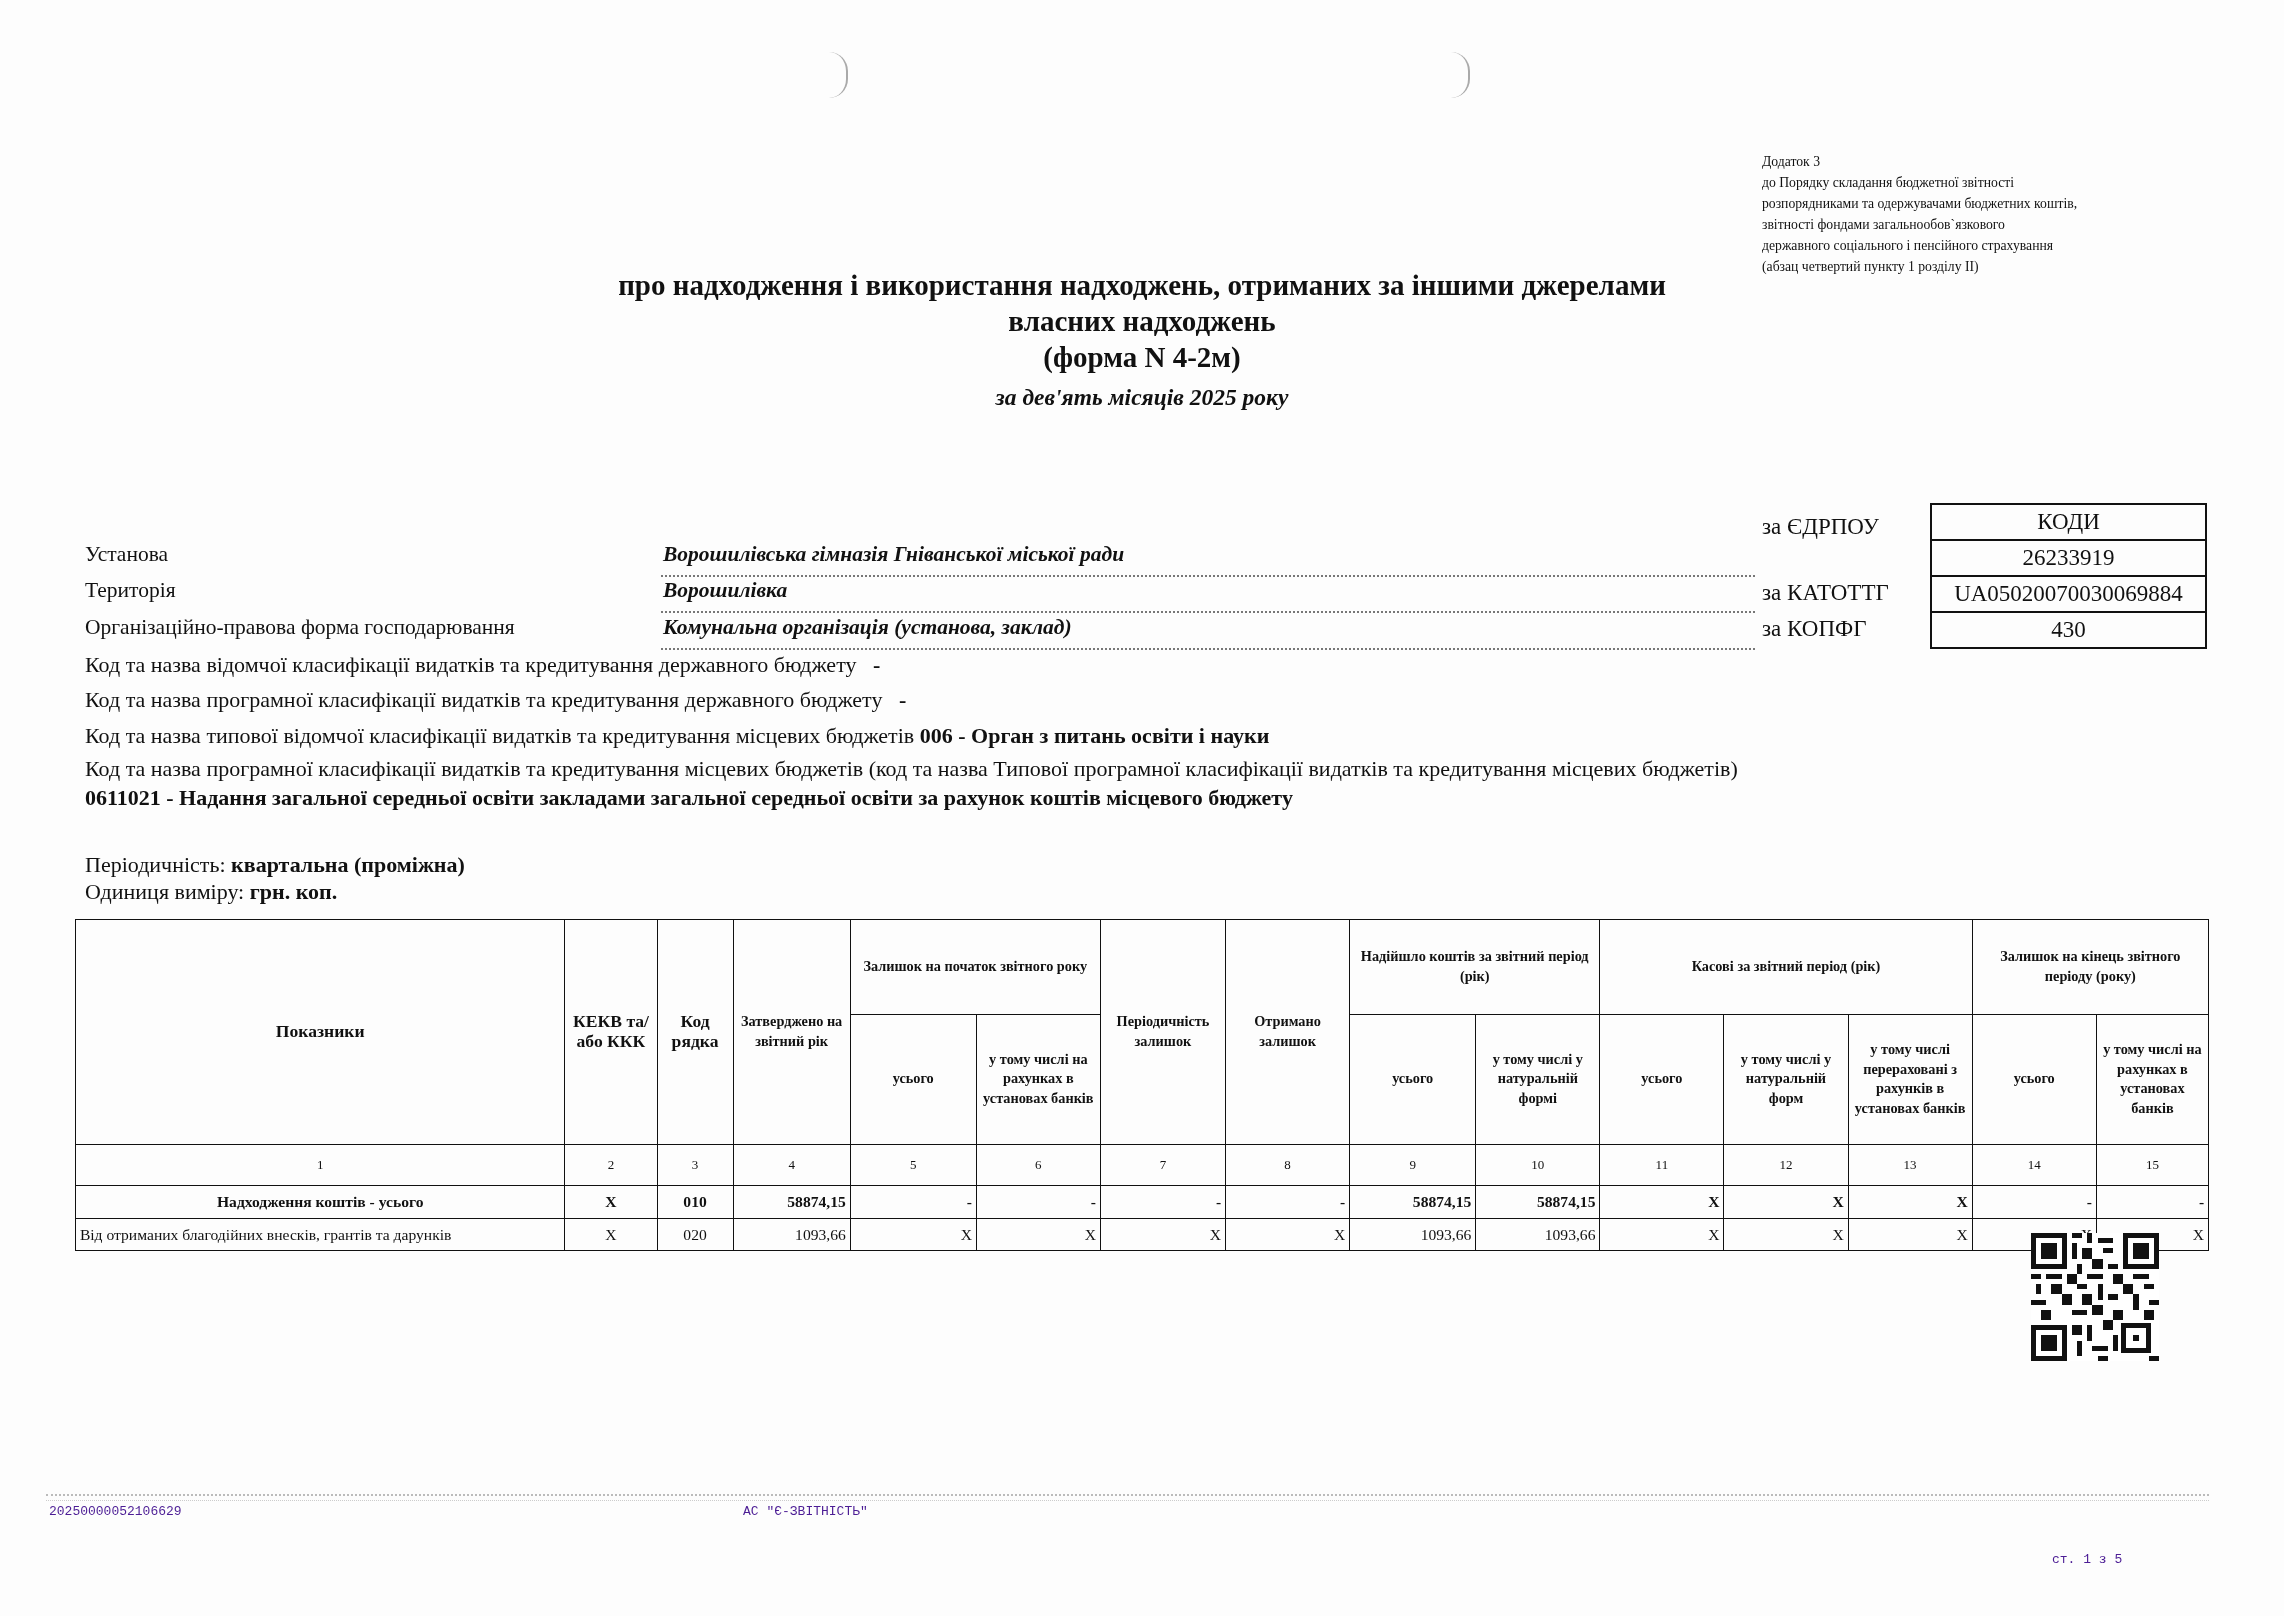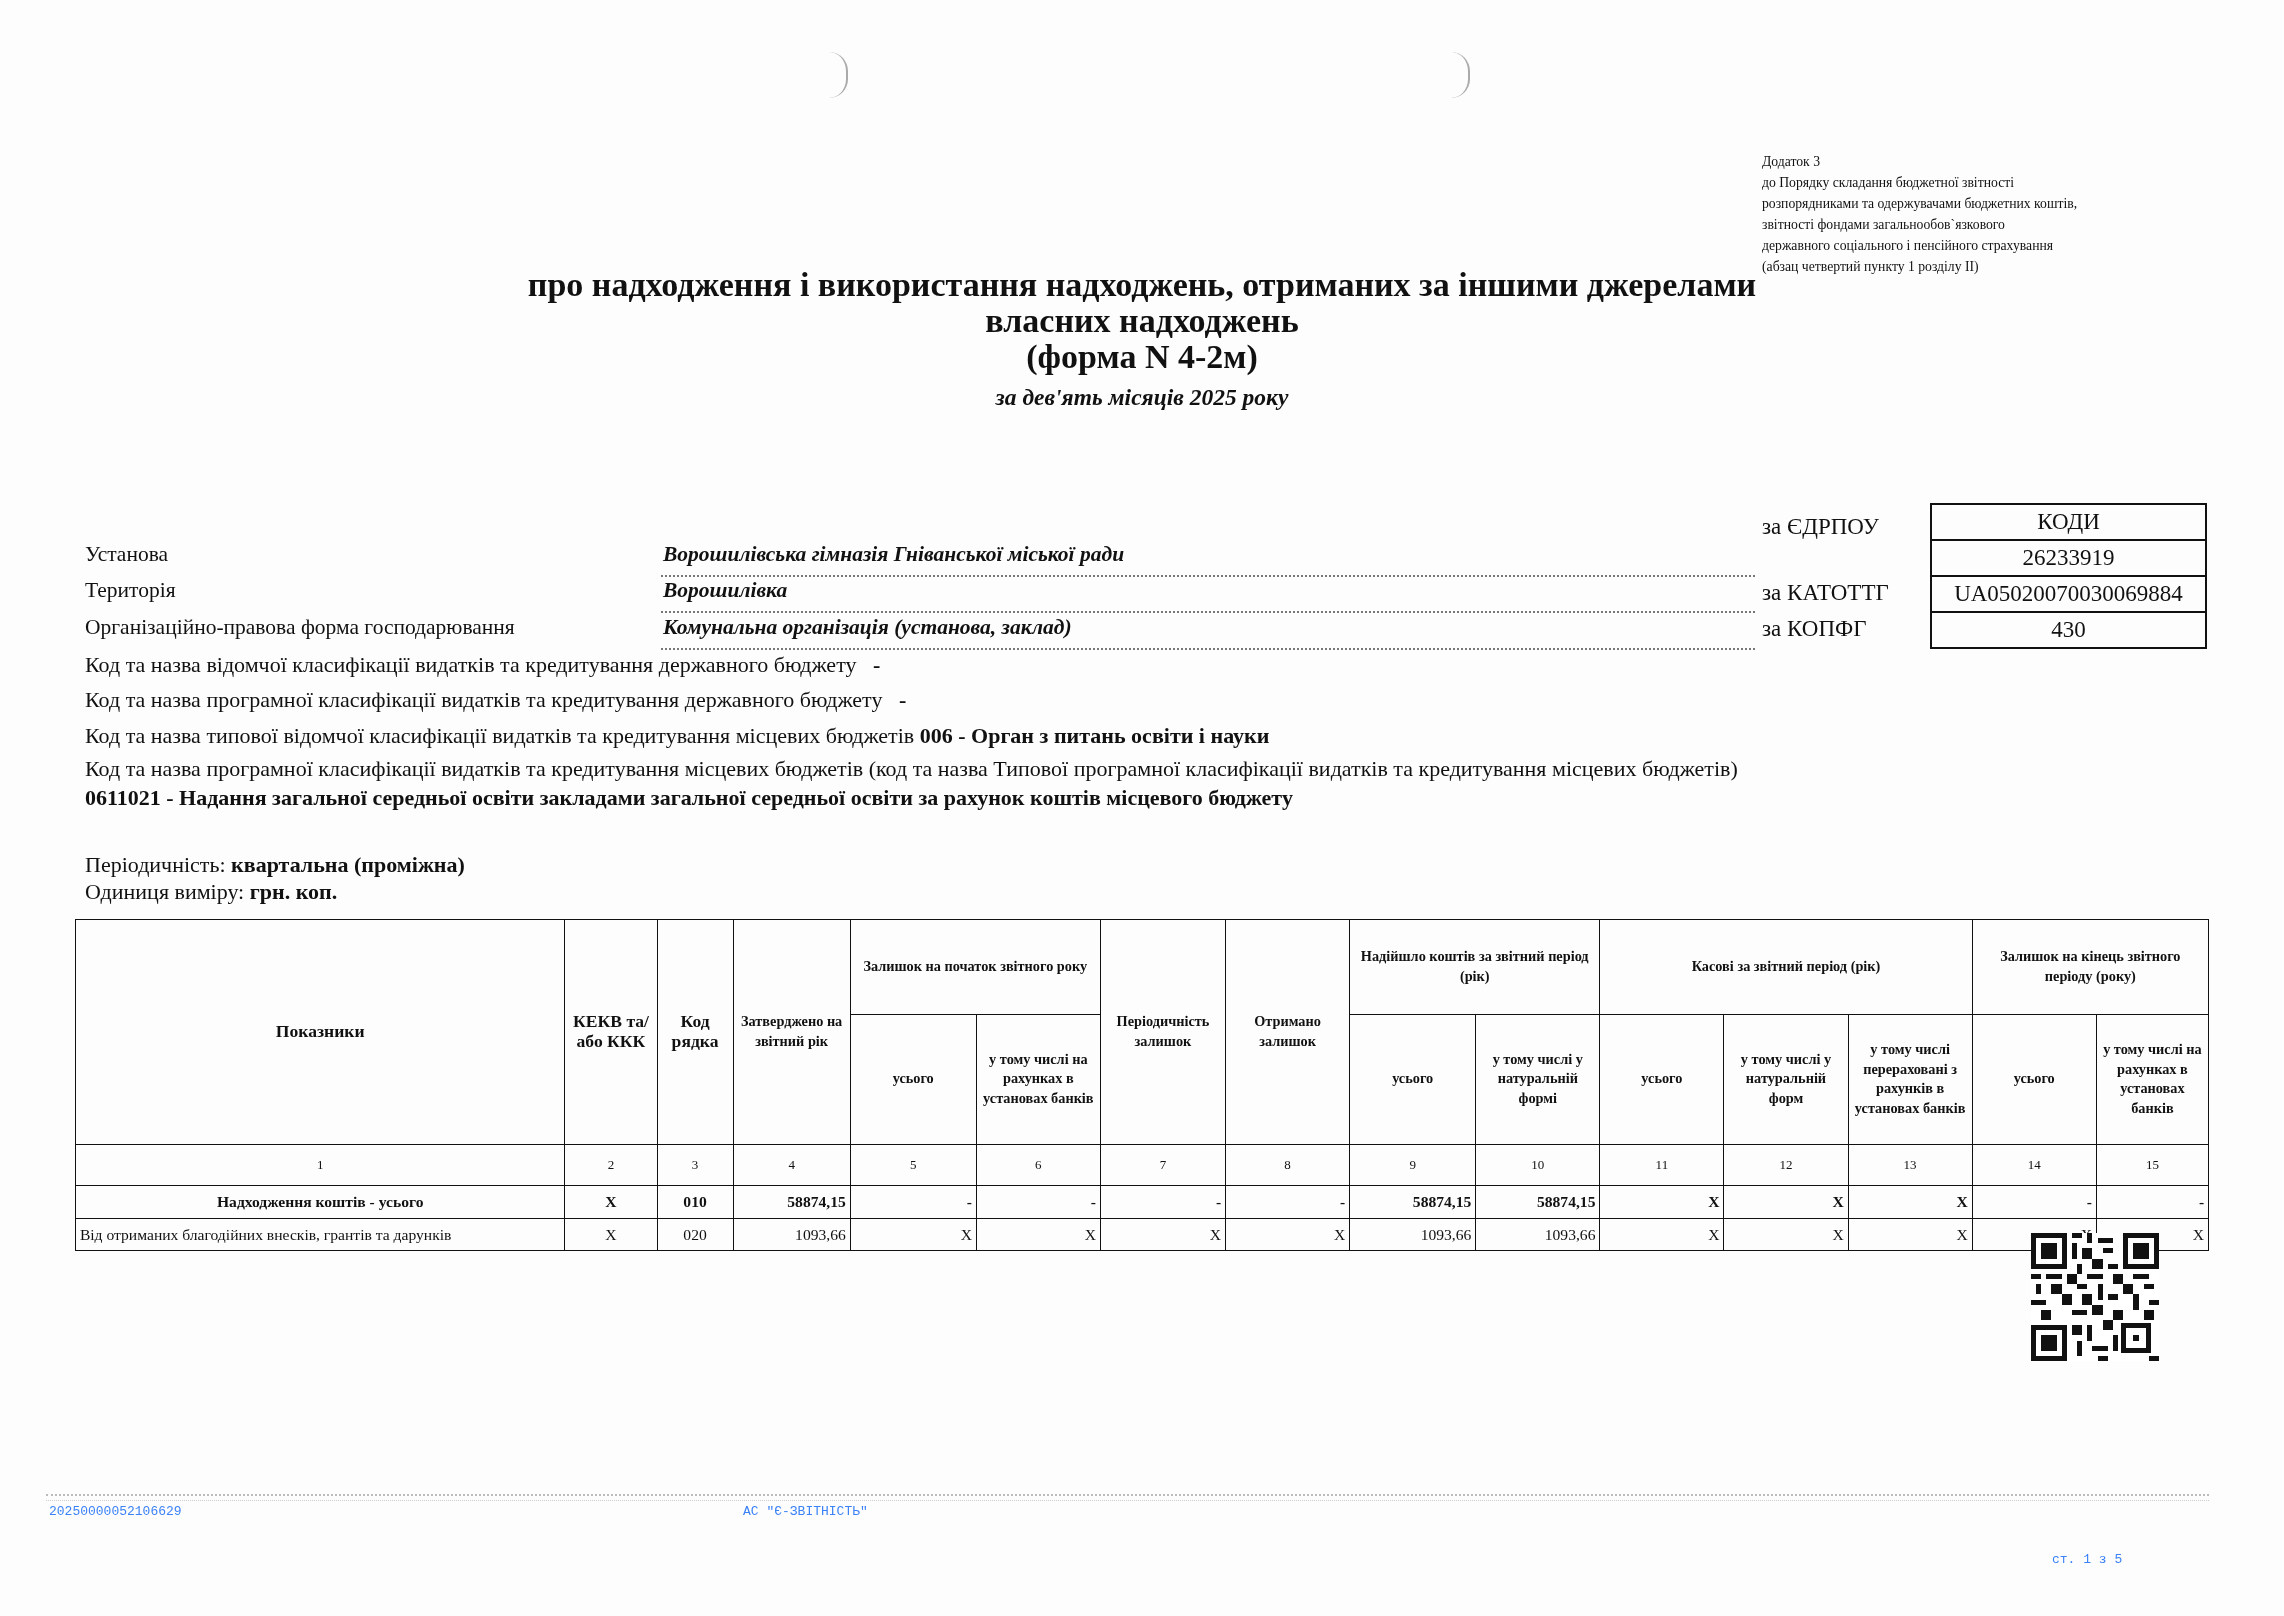--- a/index.html
+++ b/index.html
@@ -5,42 +5,42 @@
   html, body { margin: 0; padding: 0; }
   body {
     width: 2284px; height: 1616px; background: #fdfdfd; position: relative; overflow: hidden;
     font-family: "Liberation Serif", "DejaVu Serif", serif; color: #111;
   }
   .abs { position: absolute; }
   .punch { position: absolute; width: 17px; height: 46px; border-right: 2px solid #aaa; border-radius: 0 26px 26px 0; }
   .annex { left: 1762px; top: 151px; font-size: 13.7px; line-height: 21px; }
   .title-block { left: 0; width: 2284px; top: 267px; text-align: center; }
   .title-block .t1 { font-size: 29px; font-weight: bold; line-height: 39px; }
-  .title-block .t2 { font-size: 34px; font-weight: bold; line-height: 36px; }
+  .title-block .t2 { font-size: 29px; font-weight: bold; line-height: 36px; }
   .title-block .t3 { font-size: 23.5px; font-weight: bold; font-style: italic; line-height: 39px; margin-top: 2.6px; }
   .lbl { font-size: 21.5px; }
   .val-it { font-size: 21.5px; font-style: italic; font-weight: bold; }
   .dotline { position: absolute; left: 661px; width: 1094px; border-bottom: 2px dotted #777; }
   .codes { position: absolute; left: 1930px; top: 503px; width: 277px; border: 2px solid #be185d; border-collapse: collapse; }
   .codes td { border: 2px solid #111; height: 34px; text-align: center; font-size: 23px; padding: 0; }
   .codes-lbl { position: absolute; left: 1762px; font-size: 23px; }
   .para { position: absolute; left: 85px; font-size: 22px; line-height: 30px; }
   .para b { font-weight: bold; }
   table.main { position: absolute; left: 75px; top: 919px; border-collapse: collapse; table-layout: fixed; width: 2134px; }
   table.main th, table.main td { border: 1.6px solid #111; padding: 1.3px 3.9px; font-size: 14.3px; }
   table.main th { font-weight: bold; text-align: center; line-height: 19.5px; }
   table.main th.big { font-size: 17.6px; }
   table.main td.num-row { text-align: center; font-size: 13px; height: 38px; }
   table.main td.r { text-align: right; }
   table.main td.c { text-align: center; }
   table.main tr.body td { height: 29px; font-size: 15.6px; }
   table.main tr.bold td { font-weight: bold; }
   .qr { position: absolute; left: 2031px; top: 1233px; width: 128px; height: 128px; }
   .foot-line { position: absolute; left: 46px; width: 2163px; top: 1494px; border-top: 2px dotted #bbb; height: 3.9px; border-bottom: 1.3px dotted #ccc; }
-  .foot { position: absolute; top: 1504px; font-size: 13px; color: #3b82f6; font-family: "Liberation Mono", monospace; }
+  .foot { position: absolute; top: 1504px; font-size: 13px; color: #4c1d95; font-family: "Liberation Mono", monospace; }
 </style>
 </head>
 <body>
 
 <div class="punch" style="left:829px; top:52px;"></div>
 <div class="punch" style="left:1451px; top:52px;"></div>
 
 <div class="abs annex">
   <div>Додаток 3</div>
   <div>до Порядку складання бюджетної звітності</div>

